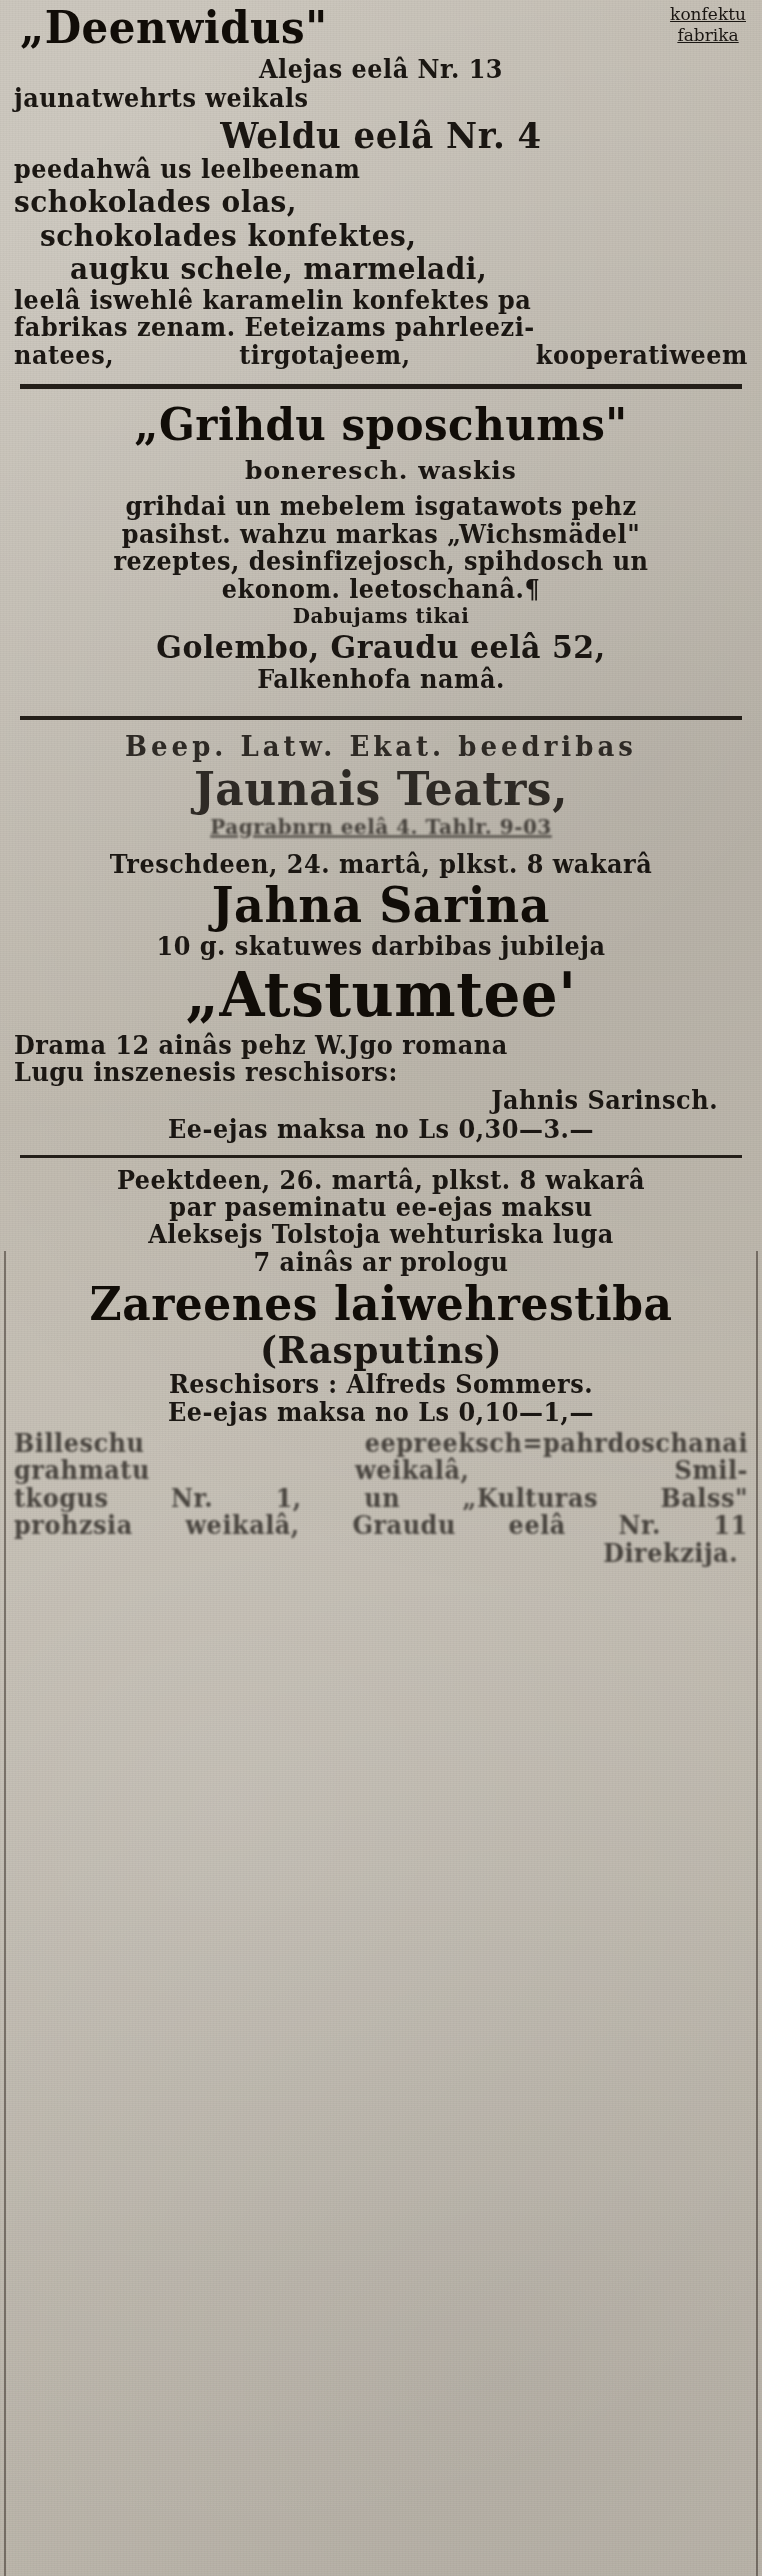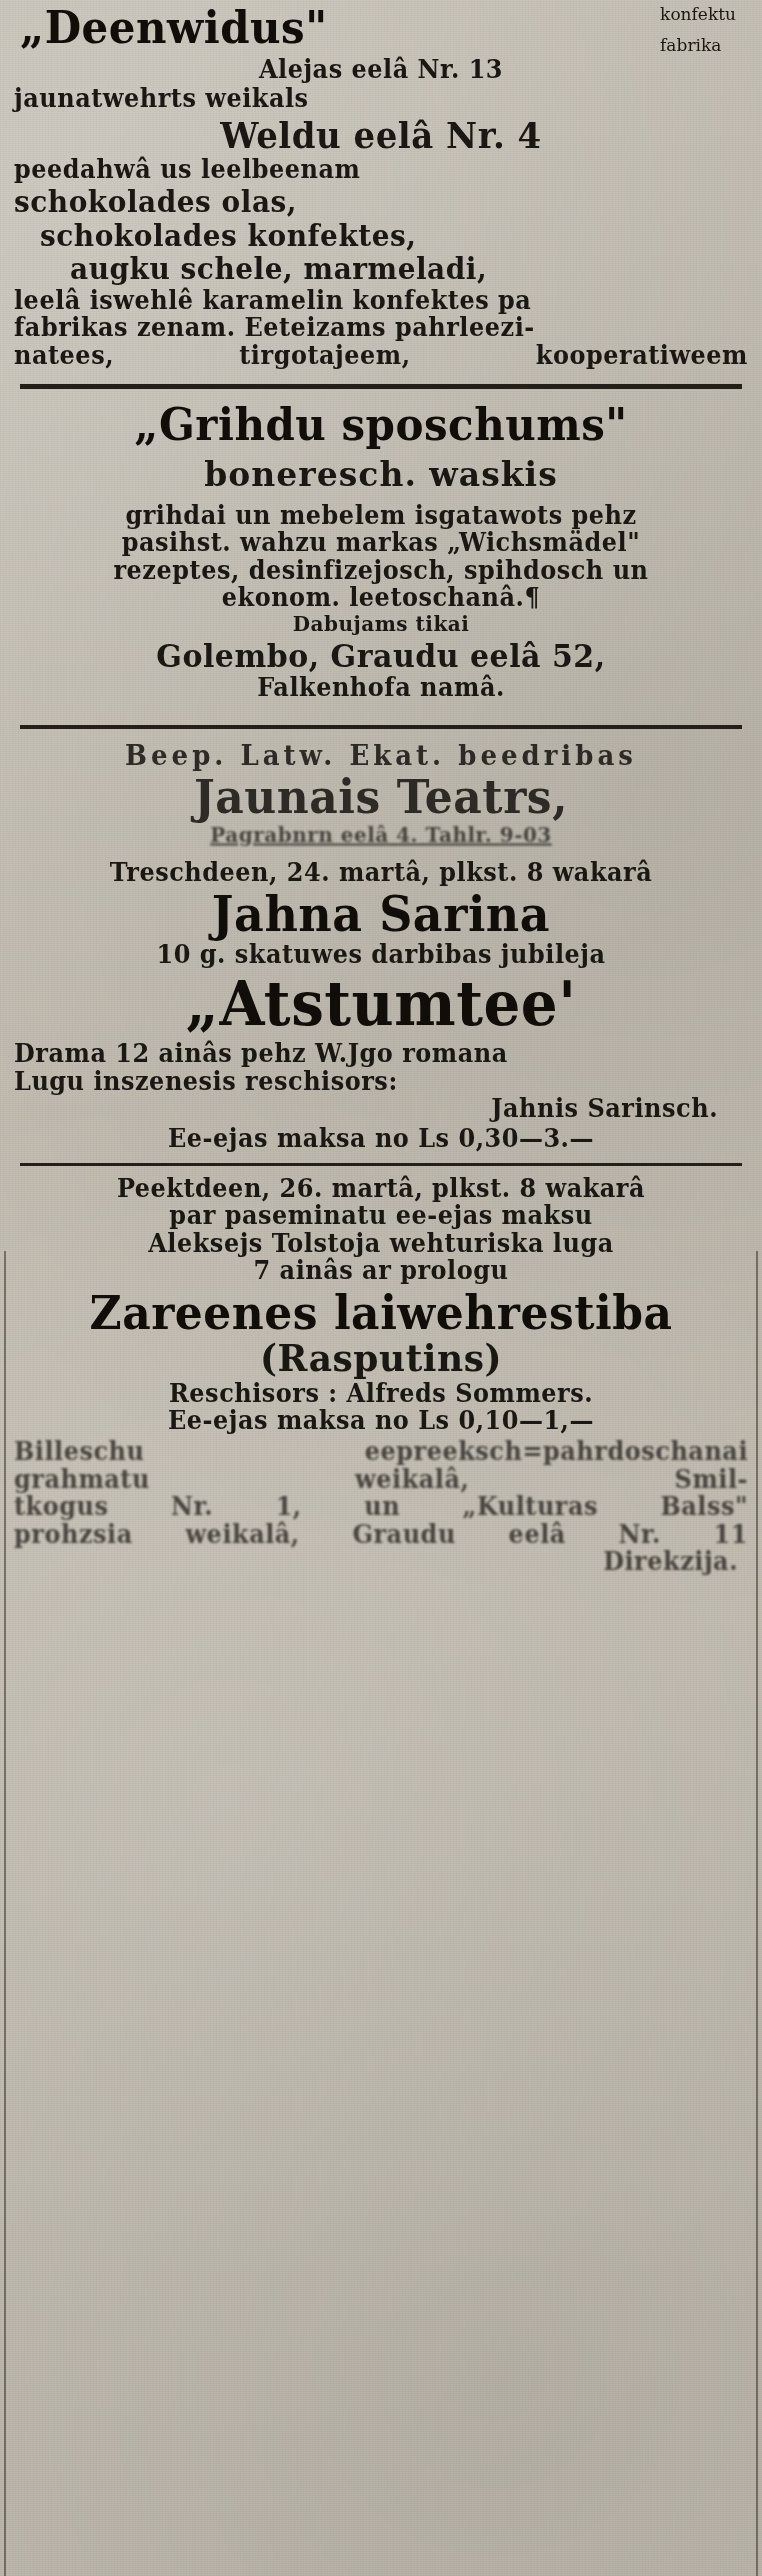--- a/index.html
+++ b/index.html
@@ -88,60 +88,62 @@
   .wide   { letter-spacing: 4px; }
 
   .mt2 { margin-top: 2px; }
   .mt4 { margin-top: 4px; }
   .mt6 { margin-top: 6px; }
   .mt10 { margin-top: 10px; }
   .mt14 { margin-top: 14px; }
 
   .hdr-sub {
     position: absolute;
-    right: 12px;
+    right: 2px;
     top: 0;
     font-size: 17px;
     line-height: 1.05;
+    text-align: center;
+    text-decoration: underline;
   }
 </style>
 </head>
 <body>
 
 <div class="page">
   <div class="grain"></div>
 
   <div class="edge-rule" style="left:4px; top:1251px; height:1325px;"></div>
   <div class="edge-rule" style="right:4px; top:1251px; height:1325px;"></div>
 
   <div class="col">
 
     <div class="ad" style="padding-top:6px;">
       <div class="line blk huge smudge left" style="padding-left:6px;">„Deenwidus"</div>
       <div class="hdr-sub" style="top:6px;">
         <div>konfektu</div>
-        <div style="margin-top:13px;">fabrika</div>
+        <div style="margin-top:3px;">fabrika</div>
       </div>
       <div class="line blk md mt6">Alejas eelâ Nr. 13</div>
       <div class="line blk md left mt4">jaunatwehrts weikals</div>
       <div class="line blk xl mt6">Weldu eelâ Nr. 4</div>
       <div class="line blk md left mt4">peedahwâ us leelbeenam</div>
       <div class="line blk lg left mt4">schokolades olas,</div>
       <div class="line blk lg left mt4" style="padding-left:26px;">schokolades konfektes,</div>
       <div class="line blk lg left mt4" style="padding-left:56px;">augku schele, marmeladi,</div>
       <div class="line blk md left mt4">leelâ iswehlê karamelin konfektes pa</div>
       <div class="line blk md left mt2">fabrikas zenam. Eeteizams pahrleezi-</div>
       <div class="line blk md just mt2">natees,      tirgotajeem,      kooperatiweem</div>
     </div>
 
     <hr class="sep">
 
     <div class="ad">
       <div class="line blk huge smudge mt10">„Grihdu sposchums"</div>
-      <div class="line fk xl mt10" style="font-size:33px; letter-spacing:1px;">boneresch. waskis</div>
+      <div class="line fk xl mt10" style="font-size:25px; letter-spacing:1px;">boneresch. waskis</div>
       <div class="line blk md mt10">grihdai un mebelem isgatawots pehz</div>
       <div class="line blk md mt2">pasihst. wahzu markas   „Wichsmädel"</div>
       <div class="line blk md mt2">rezeptes, desinfizejosch, spihdosch un</div>
       <div class="line blk md mt2">ekonom. leetoschanâ.¶</div>
       <div class="line blk sm mt4">Dabujams tikai</div>
       <div class="line blk lg mt4" style="font-size:30px;">Golembo,    Graudu eelâ 52,</div>
       <div class="line blk md mt4">Falkenhofa namâ.</div>
     </div>
 
     <hr class="sep thin" style="margin-top:24px;">

